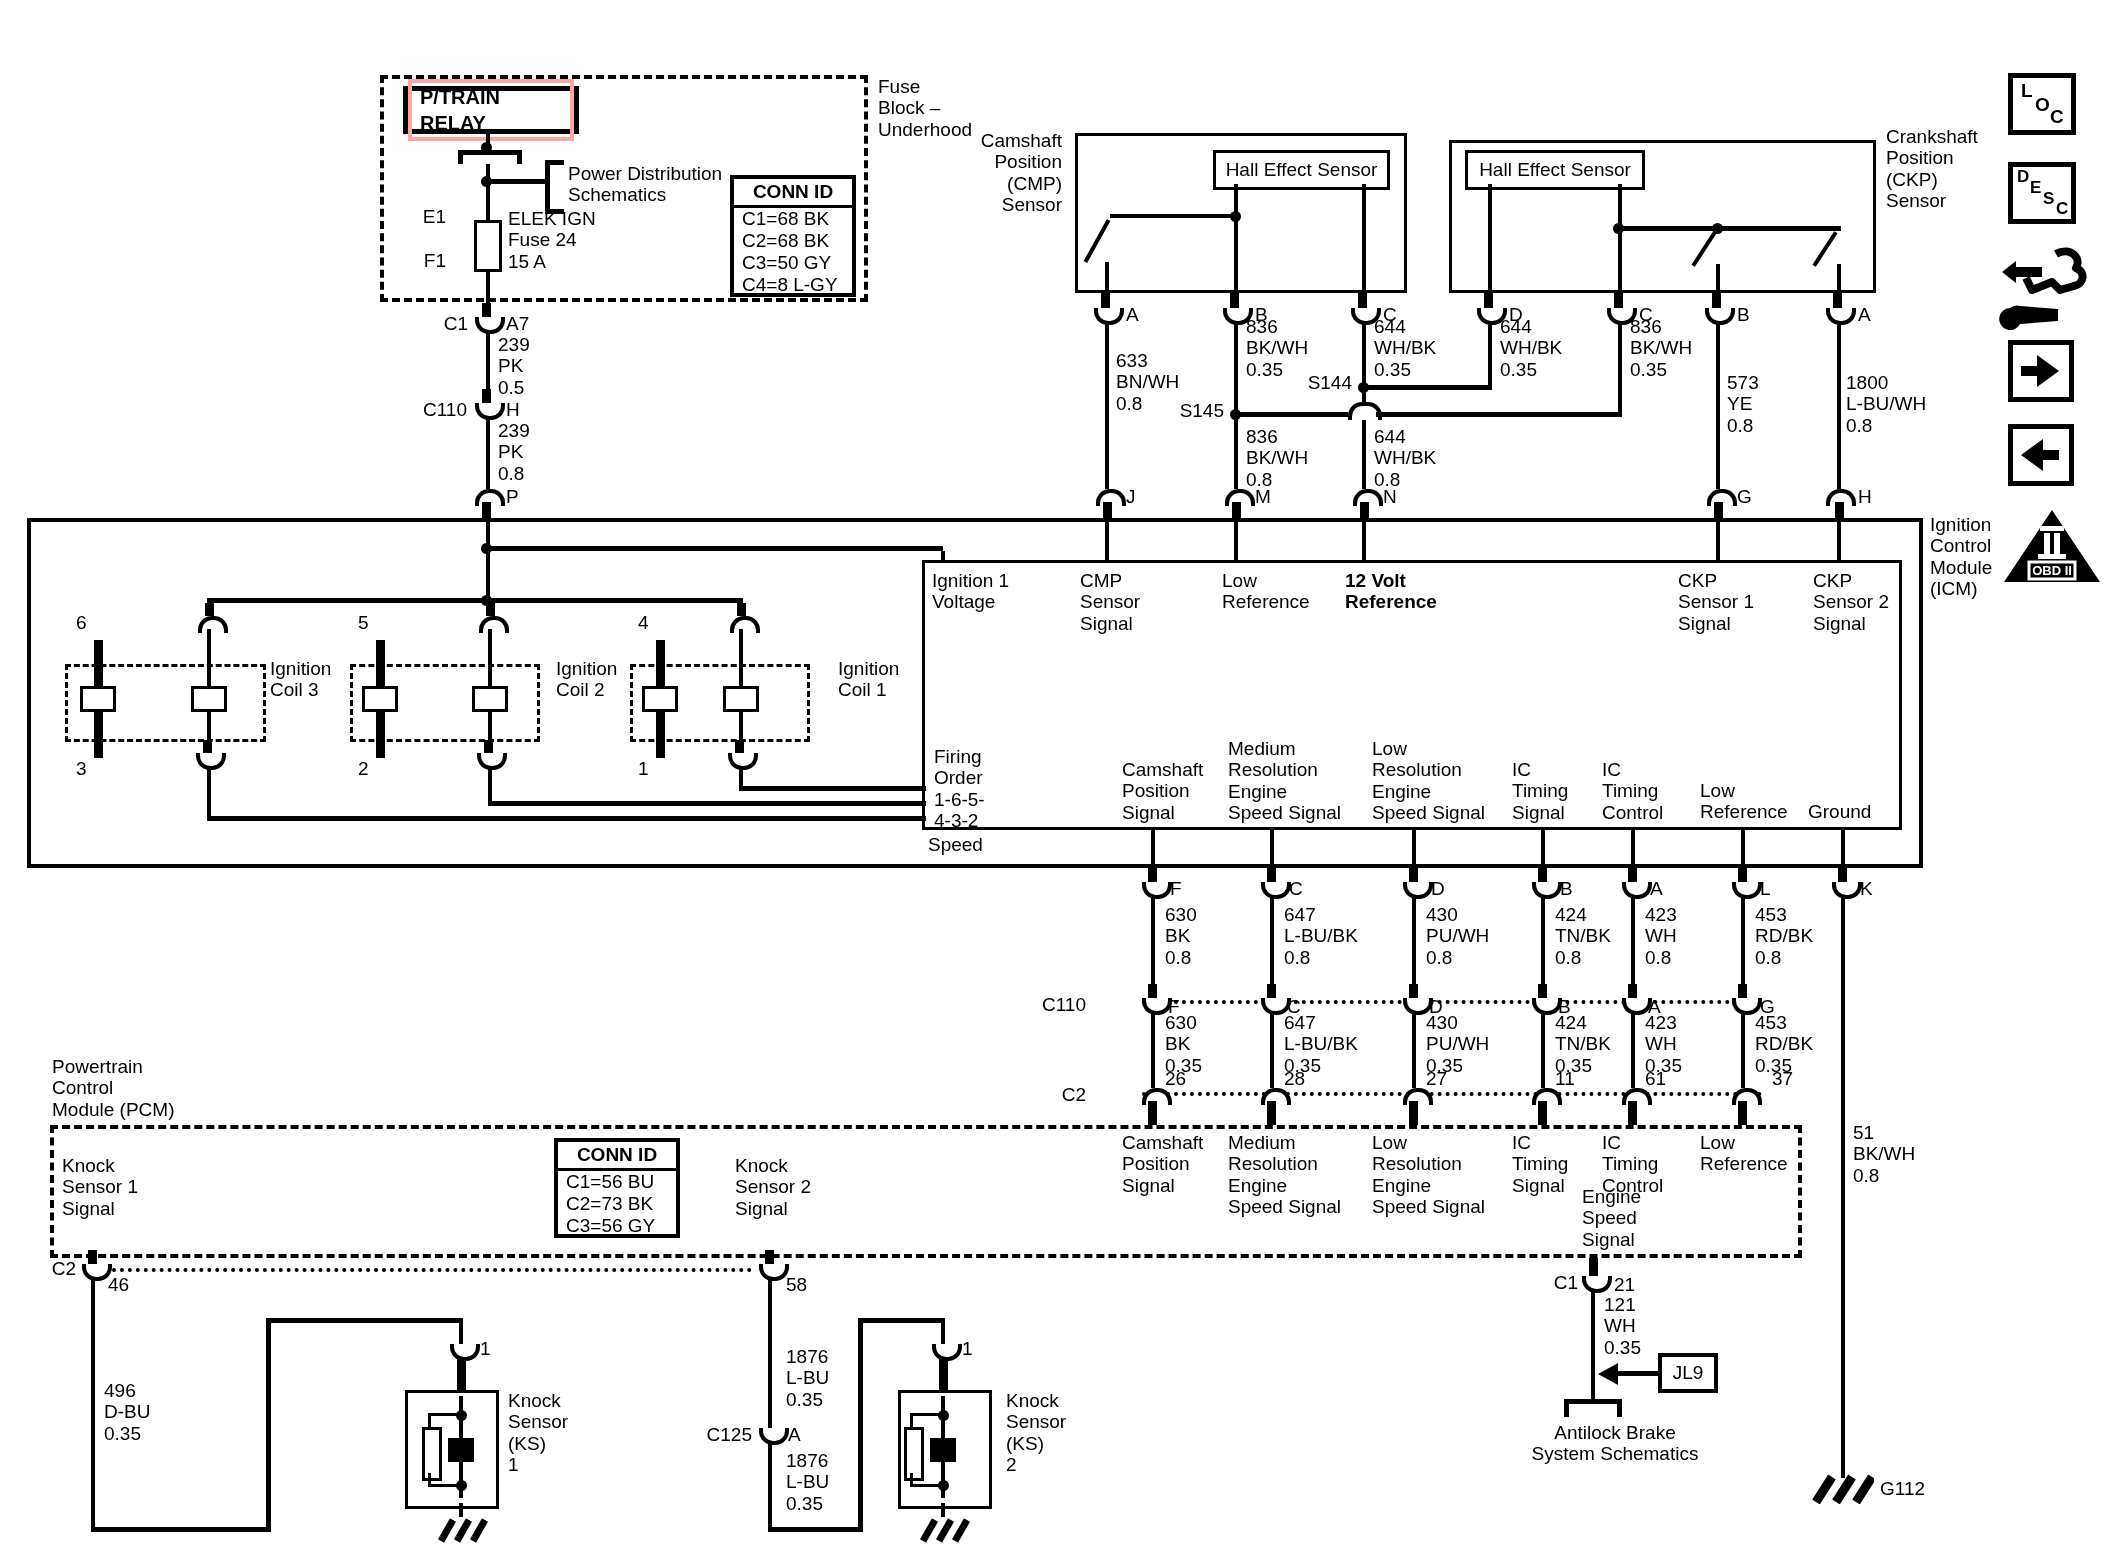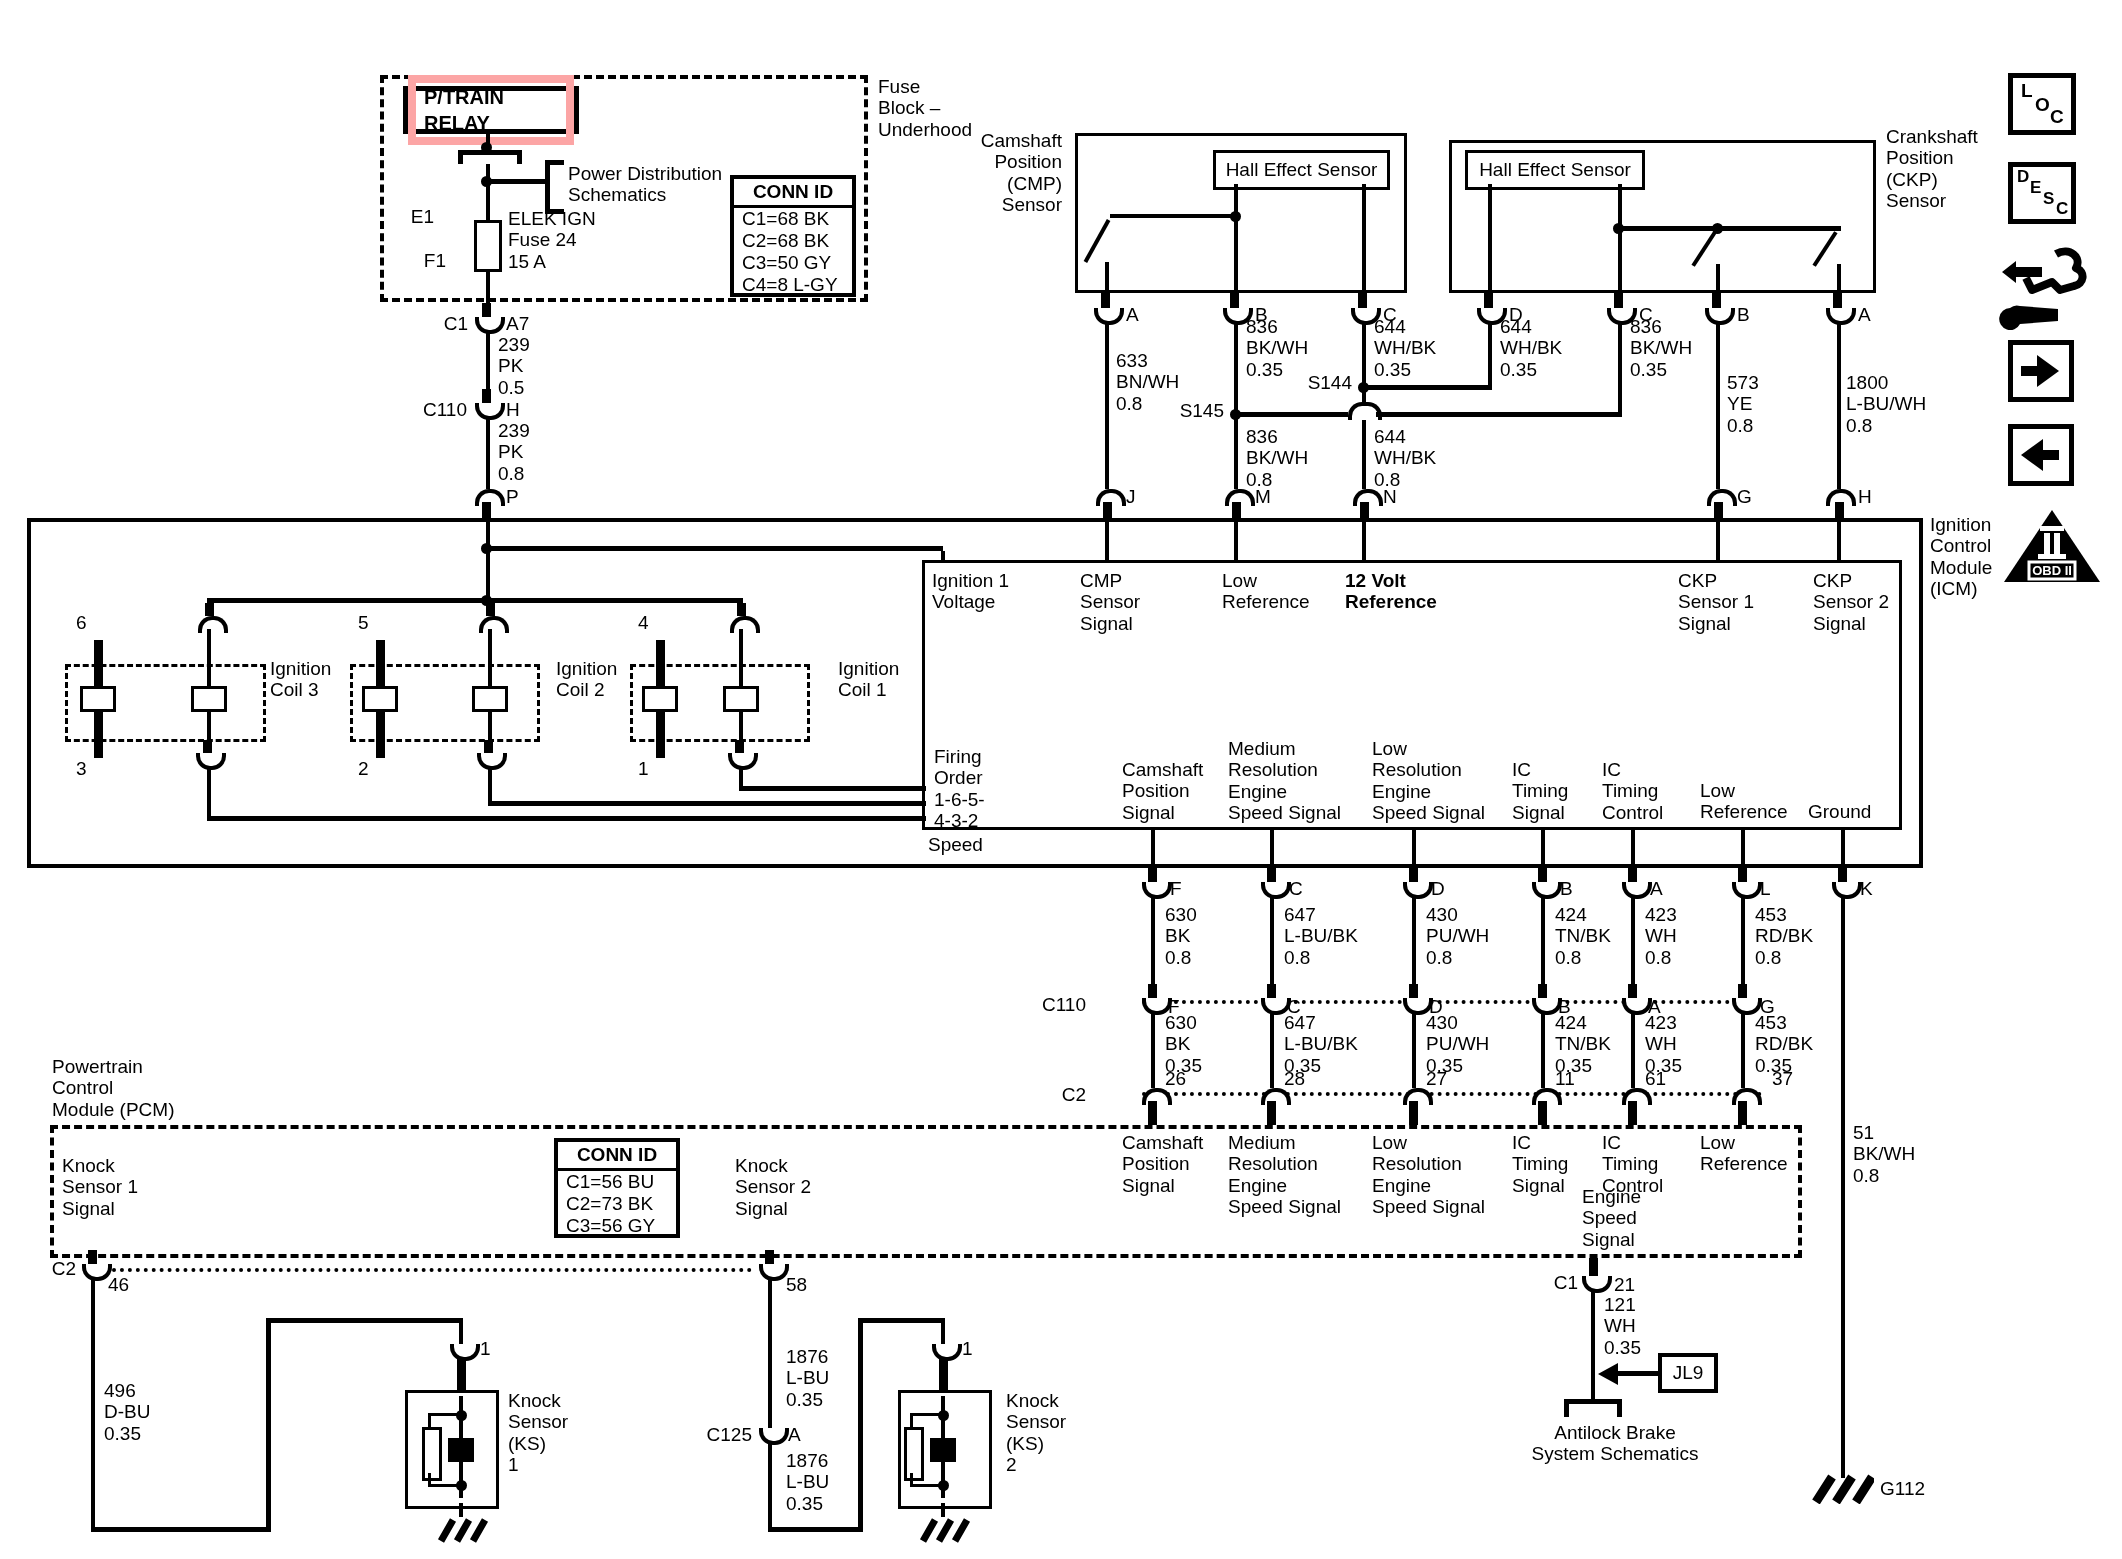--- a/index.html
+++ b/index.html
@@ -36,34 +36,34 @@
 </head>
 <body>
 
 <div id="c">
 
   <div class="dash" style="left:380px;top:75px;width:480px;height:219px;"></div>
   <div class="t" style="left:878px;top:76px;">Fuse
 Block –
 Underhood</div>
   <div class="bx4 cfx" style="left:403px;top:86px;width:166px;height:38px;border-width:5px;">
-    <div style="border:8px solid #fca5a5;padding:1px 8px;font:bold 20px/26px 'Liberation Sans',sans-serif;">P/TRAIN RELAY</div>
+    <div style="border:4px solid #fca5a5;padding:1px 8px;font:bold 20px/26px 'Liberation Sans',sans-serif;">P/TRAIN RELAY</div>
   </div>
   <div class="w" style="left:486px;top:134px;width:4px;height:16px;"></div>
   <div class="w" style="left:458px;top:150px;width:64px;height:5px;"></div>
   <div class="w" style="left:458px;top:150px;width:5px;height:14px;"></div>
   <div class="w" style="left:517px;top:150px;width:5px;height:14px;"></div>
   <div class="dot" style="left:481px;top:142px;"></div>
   <div class="w" style="left:486px;top:164px;width:4px;height:56px;"></div>
   <div class="dot" style="left:481px;top:176px;"></div>
   <div class="w" style="left:490px;top:179px;width:57px;height:5px;"></div>
   <div style="position:absolute;left:545px;top:160px;width:14px;height:44px;border-left:5px solid #000;border-top:5px solid #000;border-bottom:5px solid #000;"></div>
   <div class="t" style="left:568px;top:163px;">Power Distribution
 Schematics</div>
-  <div class="t tr" style="left:404px;top:206px;width:30px;">E1</div>
+  <div class="t tr" style="left:416px;top:206px;width:30px;">E1</div>
   <div class="t tr" style="left:416px;top:250px;width:30px;">F1</div>
   <div class="bx" style="left:474px;top:220px;width:22px;height:46px;"></div>
   <div class="t" style="left:508px;top:208px;">ELEK IGN
 Fuse 24
 15 A</div>
   <div class="w" style="left:486px;top:270px;width:4px;height:33px;"></div>
   <div class="connbox" style="left:730px;top:175px;width:118px;height:114px;">
     <div class="connhdr">CONN ID</div>
     <div class="connrow">C1=68 BK</div>
     <div class="connrow">C2=68 BK</div>

